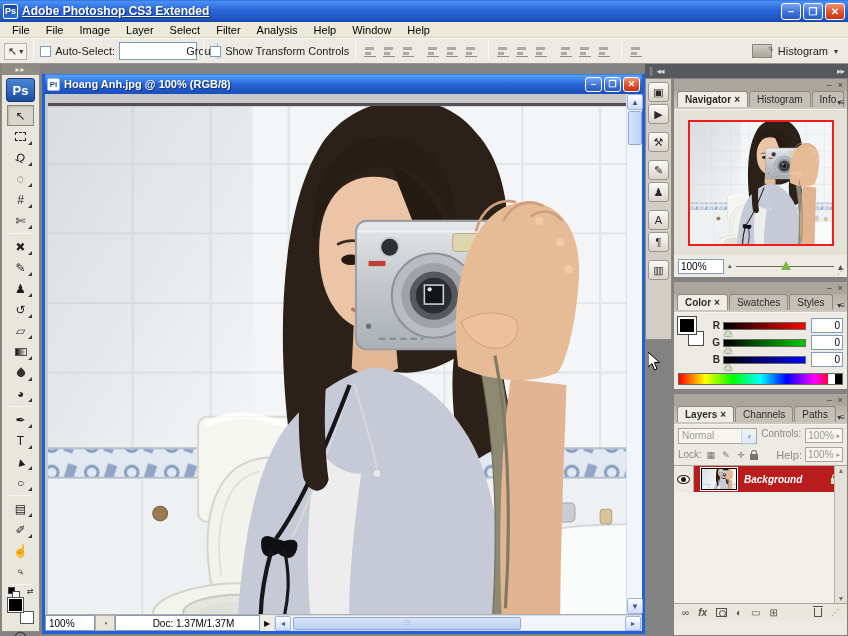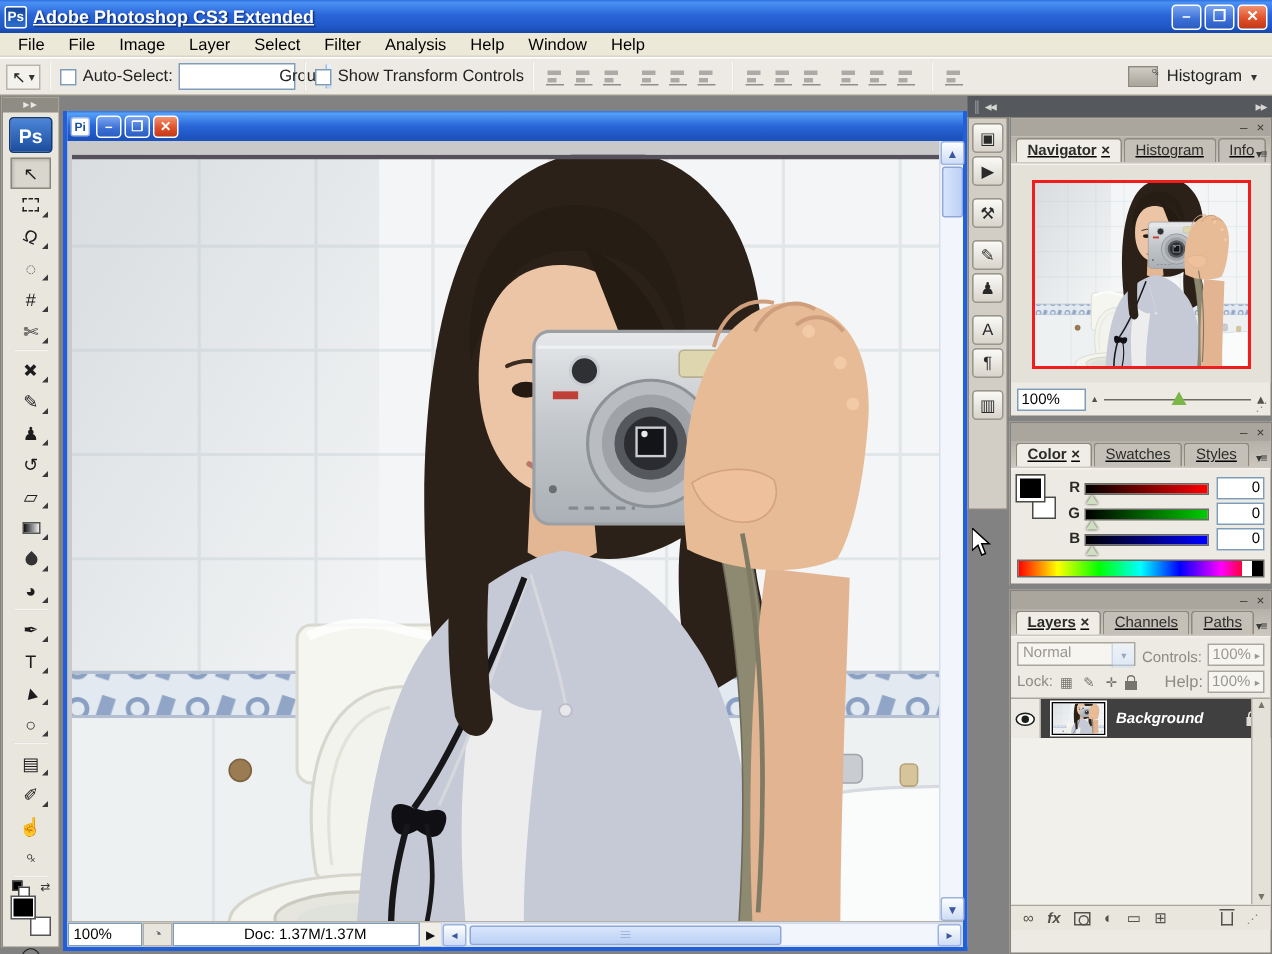--- a/index.html
+++ b/index.html
@@ -88,21 +88,21 @@
   .vscroll .up { position:absolute; top:0; }
   .vscroll .dn { position:absolute; bottom:0; }
   .vthumb { position:absolute; top:17px; left:1px; width:14px; height:34px; border:1px solid #90a8d8;
     background:linear-gradient(to right,#d8e5fb,#bcd1f5); border-radius:2px; }
   .statusbar { position:absolute; left:0; bottom:0; right:0; height:17px; background:#efede6; border-top:1px solid #b4b0a6;
     display:flex; align-items:stretch; }
   .st-field { background:#fff; border:1px solid #7f9db9; font-size:10px; display:flex; align-items:center; padding:0 3px; }
   .st-zoom { width:50px; }
   .st-ico { width:20px; display:flex; align-items:center; justify-content:center; color:#666; font-size:10px;
     border:1px solid #b4b0a6; background:#e8e5dc;}
-  .st-doc { width:165px; justify-content:center;padding-left:15px; }
+  .st-doc { width:145px; justify-content:center;padding-left:15px; }
   .st-arrow { width:14px; display:flex; align-items:center; justify-content:center; font-size:8px; color:#111; }
   .hscroll { flex:1; position:relative; background:#f2f5fb; border:1px solid #d0daf0; display:flex; align-items:center; }
   .hscroll .lf { position:absolute; left:0; top:0; height:15px; }
   .hscroll .rt { position:absolute; right:0; top:0; height:15px; }
   .hthumb { position:absolute; left:18px; right:120px; top:1px; height:13px; border:1px solid #90a8d8;
     background:linear-gradient(#d8e5fb,#bcd1f5); border-radius:2px; }
   .hthumb::after { content:"☰"; position:absolute; left:50%; top:0; transform:translateX(-50%) scaleY(.7); color:#9db4e0; font-size:9px;}
 
   
   .dock-header { position:absolute; left:645px; top:64px; width:203px; height:14px; background:#55585c;
@@ -113,21 +113,21 @@
     border:1px solid #8d897f; display:flex; flex-direction:column; align-items:center; padding-top:2px; }
   .is-btn { width:21px; height:20px; margin:1px 0; border:1px solid #9a968c; border-radius:3px;
     background:linear-gradient(#fbfaf7,#d8d4cb); display:flex; align-items:center; justify-content:center;
     font-size:11px; color:#2a2a2a; }
   .is-gap { height:6px; }
 
   .panels { position:absolute; left:673px; top:78px; width:175px; bottom:0; display:flex; flex-direction:column; }
   .pgroup { background:#eceae2; border:1px solid #84817a; margin-bottom:3px; position:relative; }
   .phead { height:12px; background:#aaa69e; display:flex; justify-content:flex-end; align-items:center; gap:6px;
     padding:0 4px; color:#3c3c38; font-size:9px; }
-  .ptabs { height:18px; background:linear-gradient(#b5b1a9,#cdc9c1); display:flex; align-items:center; padding-left:3px; position:relative;text-decoration:underline;}
+  .ptabs { height:18px; background:linear-gradient(#b5b1a9,#cdc9c1); display:flex; align-items:flex-start; padding-left:3px; position:relative;}
   .ptab { height:16px; padding:0 7px; display:flex; align-items:center; gap:3px; font-size:10px; color:#2c2c28;
     background:#c4c0b8; border:1px solid #8d897f; border-bottom:none; border-radius:3px 3px 0 0; margin-right:1px; }
   .ptab.active { background:#efede6; font-weight:bold; }
   .pflyout { position:absolute; right:3px; bottom:2px; font-size:8px; color:#3a3a36; letter-spacing:-1px;}
   .grip-br { position:absolute; right:2px; bottom:1px; color:#8a867c; font-size:8px; }
 
   
   .nav-body { height:146px; display:flex; align-items:center; justify-content:center; background:#e4e1d9; border-top:1px solid #f4f2ec;}
   .nav-thumb { width:146px; height:126px; border:2px solid #f11c1c; background:#fff; overflow:hidden; }
   .nav-thumb svg { display:block; width:100%; height:100%; }
@@ -155,36 +155,36 @@
   .cbar.r { background:linear-gradient(to right,#000,#f00); }
   .cbar.g { background:linear-gradient(to right,#000,#0c0); }
   .cbar.b { background:linear-gradient(to right,#000,#00f); }
   .cval { width:32px; height:15px; background:#fff; border:1px solid #7f9db9; font-size:10px; text-align:right; padding:0 2px; margin-left:5px;}
   .spectrum { height:12px; margin:3px 4px 4px; border:1px solid #6a6a64; position:relative;
     background:linear-gradient(to right,#f00,#ff0 16%,#0f0 33%,#0ff 50%,#00f 66%,#f0f 83%,#f00 94%); }
   .spectrum::after { content:""; position:absolute; right:0; top:0; bottom:0; width:14px;
     background:linear-gradient(to right,#fff 0 50%,#000 50% 100%); }
 
   
-  .lay-ctl { display:flex; align-items:flex-end; padding:3px 4px 1px; gap:4px; border-top:1px solid #f4f2ec; color:#8e8b84;}
+  .lay-ctl { display:flex; align-items:flex-start; padding:3px 4px 1px; gap:4px; border-top:1px solid #f4f2ec; color:#8e8b84;}
   .blend { display:flex; width:80px; height:16px; background:#f6f5f0; border:1px solid #a9a69e; }
   .blend .val { flex:1; padding-left:3px; color:#9a978f; font-size:10px; line-height:14px;}
   .blend .dd-btn { opacity:.5; }
   .lay-ctl .lbl { font-size:10px; }
   .pctbox { display:flex; align-items:center; width:38px; height:15px; background:#f6f5f0; border:1px solid #a9a69e;
     color:#9a978f; font-size:10px; padding:0 2px; justify-content:space-between;}
   .lockrow { display:flex; align-items:center; padding:2px 4px 3px; gap:3px; color:#8e8b84; }
   .lockrow .ic { font-size:9px; color:#77746c; width:12px; text-align:center;}
   .mini-lock { position:relative; width:8px; height:6px; background:#77746c; margin-top:4px;}
   .mini-lock::before { content:""; position:absolute; left:1px; top:-4px; width:4px; height:4px;
     border:1px solid #77746c; border-bottom:none; border-radius:3px 3px 0 0; }
   .mini-lock.dark { background:#2c2c28; } .mini-lock.dark::before { border-color:#2c2c28; }
   .lay-list { position:relative; background:#f2f0ea; border-top:1px solid #a9a69e; height:138px; overflow:hidden; }
   .lay-row { height:26px; display:flex; align-items:center; }
-  .lay-row.sel { background:#404040; color:#fff;justify-content:center; }
+  .lay-row.sel { background:#b91c1c; color:#fff;justify-content:center; }
   .eyecol { width:20px; height:100%; background:#eceae2; border-right:1px solid #b4b0a6; display:flex; align-items:center; justify-content:center; }
   .eye { position:relative; width:13px; height:9px; border:1px solid #1c1c1c; border-radius:50%; background:#fdfdf8;}
   .eye::before { content:""; position:absolute; left:3px; top:1px; width:5px; height:5px; background:#1c1c1c; border-radius:50%; }
   .lthumb { width:36px; height:22px; border:1px solid #000; outline:1px solid #fff; margin:0 7px; background:#fff; overflow:hidden;}
   .lthumb svg { display:block; width:100%; height:100%; }
   .lname { flex:1; font-style:italic; font-weight:bold; font-size:10px; }
   .lay-row .mini-lock { margin-right:8px; background:#e8e6de;}
   .lay-row .mini-lock::before { border-color:#e8e6de; }
   .lay-vscroll { position:absolute; right:0; top:0; bottom:0; width:13px; background:#e4e1d9; border-left:1px solid #b4b0a6;
     display:flex; flex-direction:column; justify-content:space-between; align-items:center; color:#77746c; font-size:7px; padding:1px 0;}
@@ -461,20 +461,21 @@
     </div>
     <div class="tool">
         <span>◯</span>
       </div>
 
   </div>
 
   <div class="docwin">
     <div class="doc-title">
       <span class="dico">Pi</span>
+      <span class="dttl">Hoang Anh.jpg @ 100% (RGB/8)</span>
       <div class="winbtns">
         <div class="wbtn">–</div>
         <div class="wbtn">❐</div>
         <div class="wbtn close">✕</div>
       </div>
     </div>
     <div class="doc-body">
       <div class="canvas">
         <svg viewBox="0 0 560 500" preserveAspectRatio="xMidYMin slice">
           <use href="#photo-scene"></use>

